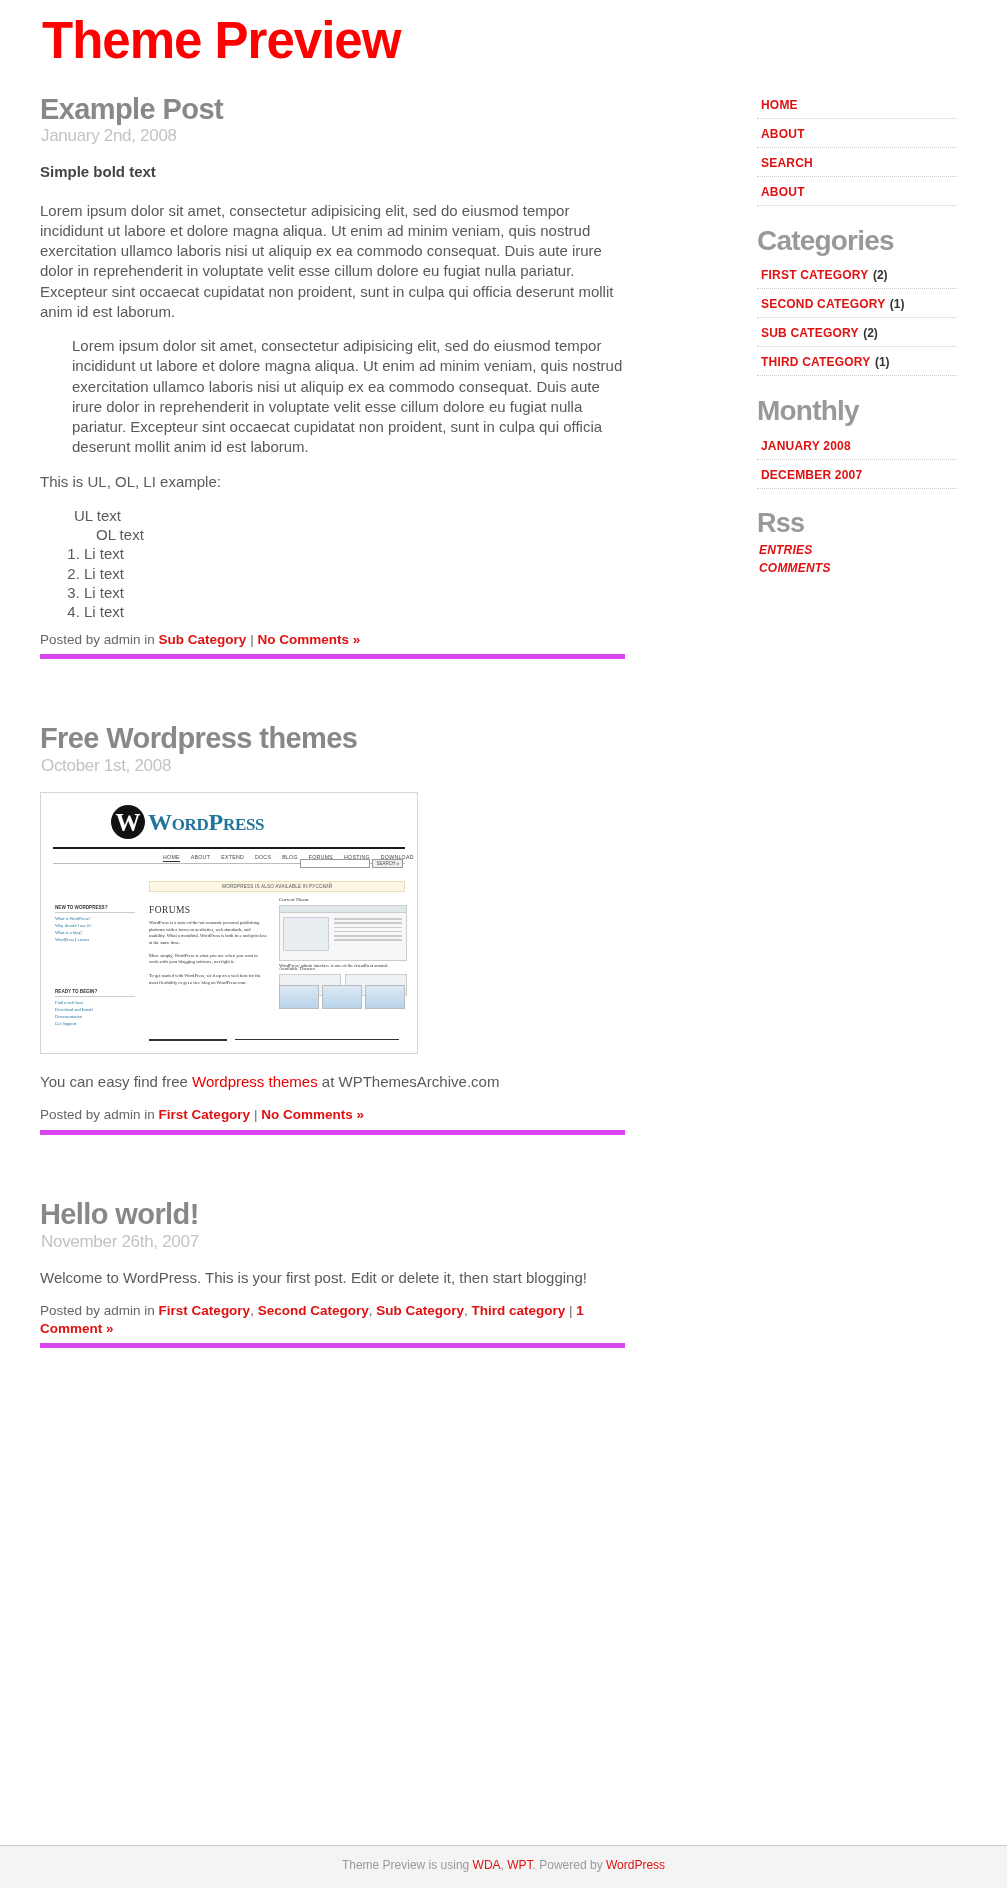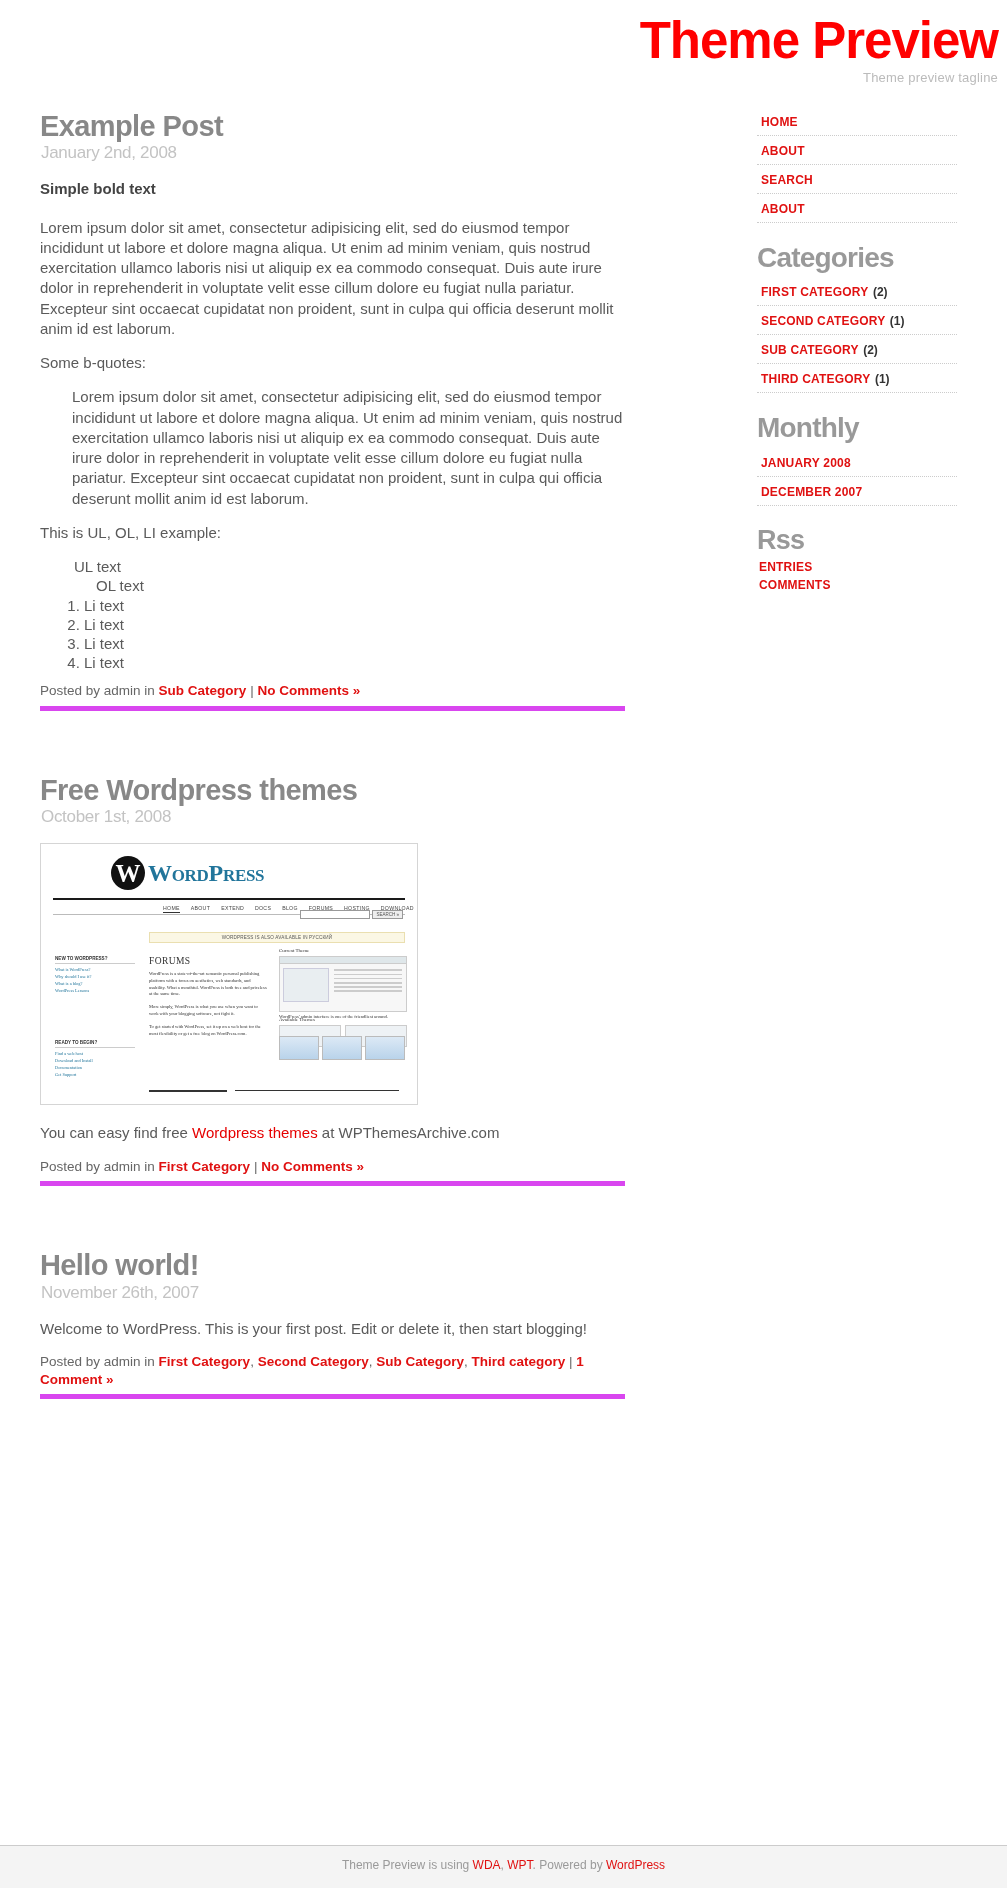--- a/index.html
+++ b/index.html
@@ -16,22 +16,21 @@
   }
   #page {
     width: 1007px;
     min-height: 1888px;
     position: relative;
     padding-bottom: 60px;
   }
 
   
   #header {
-    padding: 14px 9px 0 42px;
-    text-align: right;
+    padding: 14px 16px 0 42px;
   }
   #blog-title {
     font-size: 51px;
     font-weight: bold;
     color: #ff0000;
     letter-spacing: -1px;
     line-height: 1.05;
     margin: 0;
     text-decoration: none;
     display: inline-block;
@@ -171,20 +170,21 @@
     letter-spacing: 0.2px;
   }
   ul.sb-list li .count {
     font-size: 12px;
     color: #333333;
     font-weight: bold;
   }
   ul.sb-list.no-rule li {
     border-bottom: none;
     padding: 0 0 0 2px;
+    font-style: italic;
   }
   ul.sb-list.no-rule li a { font-size: 12px; }
 
   
   #footer {
     position: absolute;
     left: 0; right: 0;
     bottom: 0;
     width: 1007px;
     background: #f4f4f4;
@@ -378,34 +378,32 @@
   }
   .clearfix::after { content: ""; display: table; clear: both; }
 </style>
 </head>
 <body>
 
 <div id="page">
 
   <div id="header">
     <a href="#" id="blog-title">Theme Preview</a>
-    <div id="blog-tagline">Theme preview tagline</div>
   </div>
 
   <div id="container" class="clearfix">
 
     <div id="content">
 
       <div class="post">
         <h2 class="post-title">Example Post</h2>
         <div class="post-date">January 2nd, 2008</div>
         <div class="post-body">
           <p class="bold-lead">Simple bold text</p>
           <p>Lorem ipsum dolor sit amet, consectetur adipisicing elit, sed do eiusmod tempor incididunt ut labore et dolore magna aliqua. Ut enim ad minim veniam, quis nostrud exercitation ullamco laboris nisi ut aliquip ex ea commodo consequat. Duis aute irure dolor in reprehenderit in voluptate velit esse cillum dolore eu fugiat nulla pariatur. Excepteur sint occaecat cupidatat non proident, sunt in culpa qui officia deserunt mollit anim id est laborum.</p>
-          <p>Some b-quotes:</p>
           <blockquote>
             <p>Lorem ipsum dolor sit amet, consectetur adipisicing elit, sed do eiusmod tempor incididunt ut labore et dolore magna aliqua. Ut enim ad minim veniam, quis nostrud exercitation ullamco laboris nisi ut aliquip ex ea commodo consequat. Duis aute irure dolor in reprehenderit in voluptate velit esse cillum dolore eu fugiat nulla pariatur. Excepteur sint occaecat cupidatat non proident, sunt in culpa qui officia deserunt mollit anim id est laborum.</p>
           </blockquote>
           <p>This is UL, OL, LI example:</p>
           <div class="list-block">
             <ul class="ul-demo">
               <li class="ul-item">UL text</li>
               <ul class="inner-ul">
                 <li>OL text</li>
               </ul>

